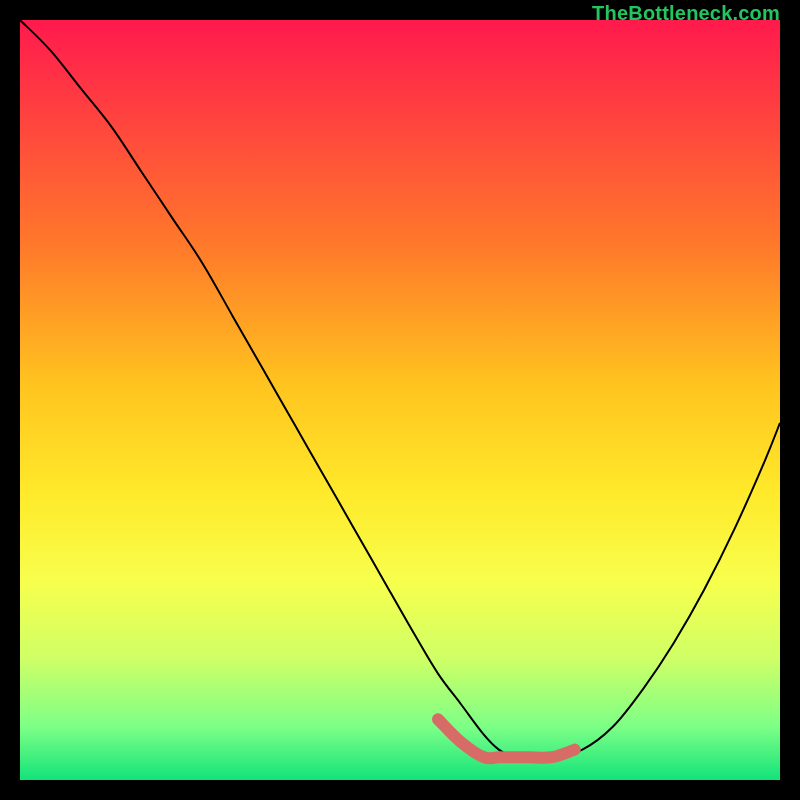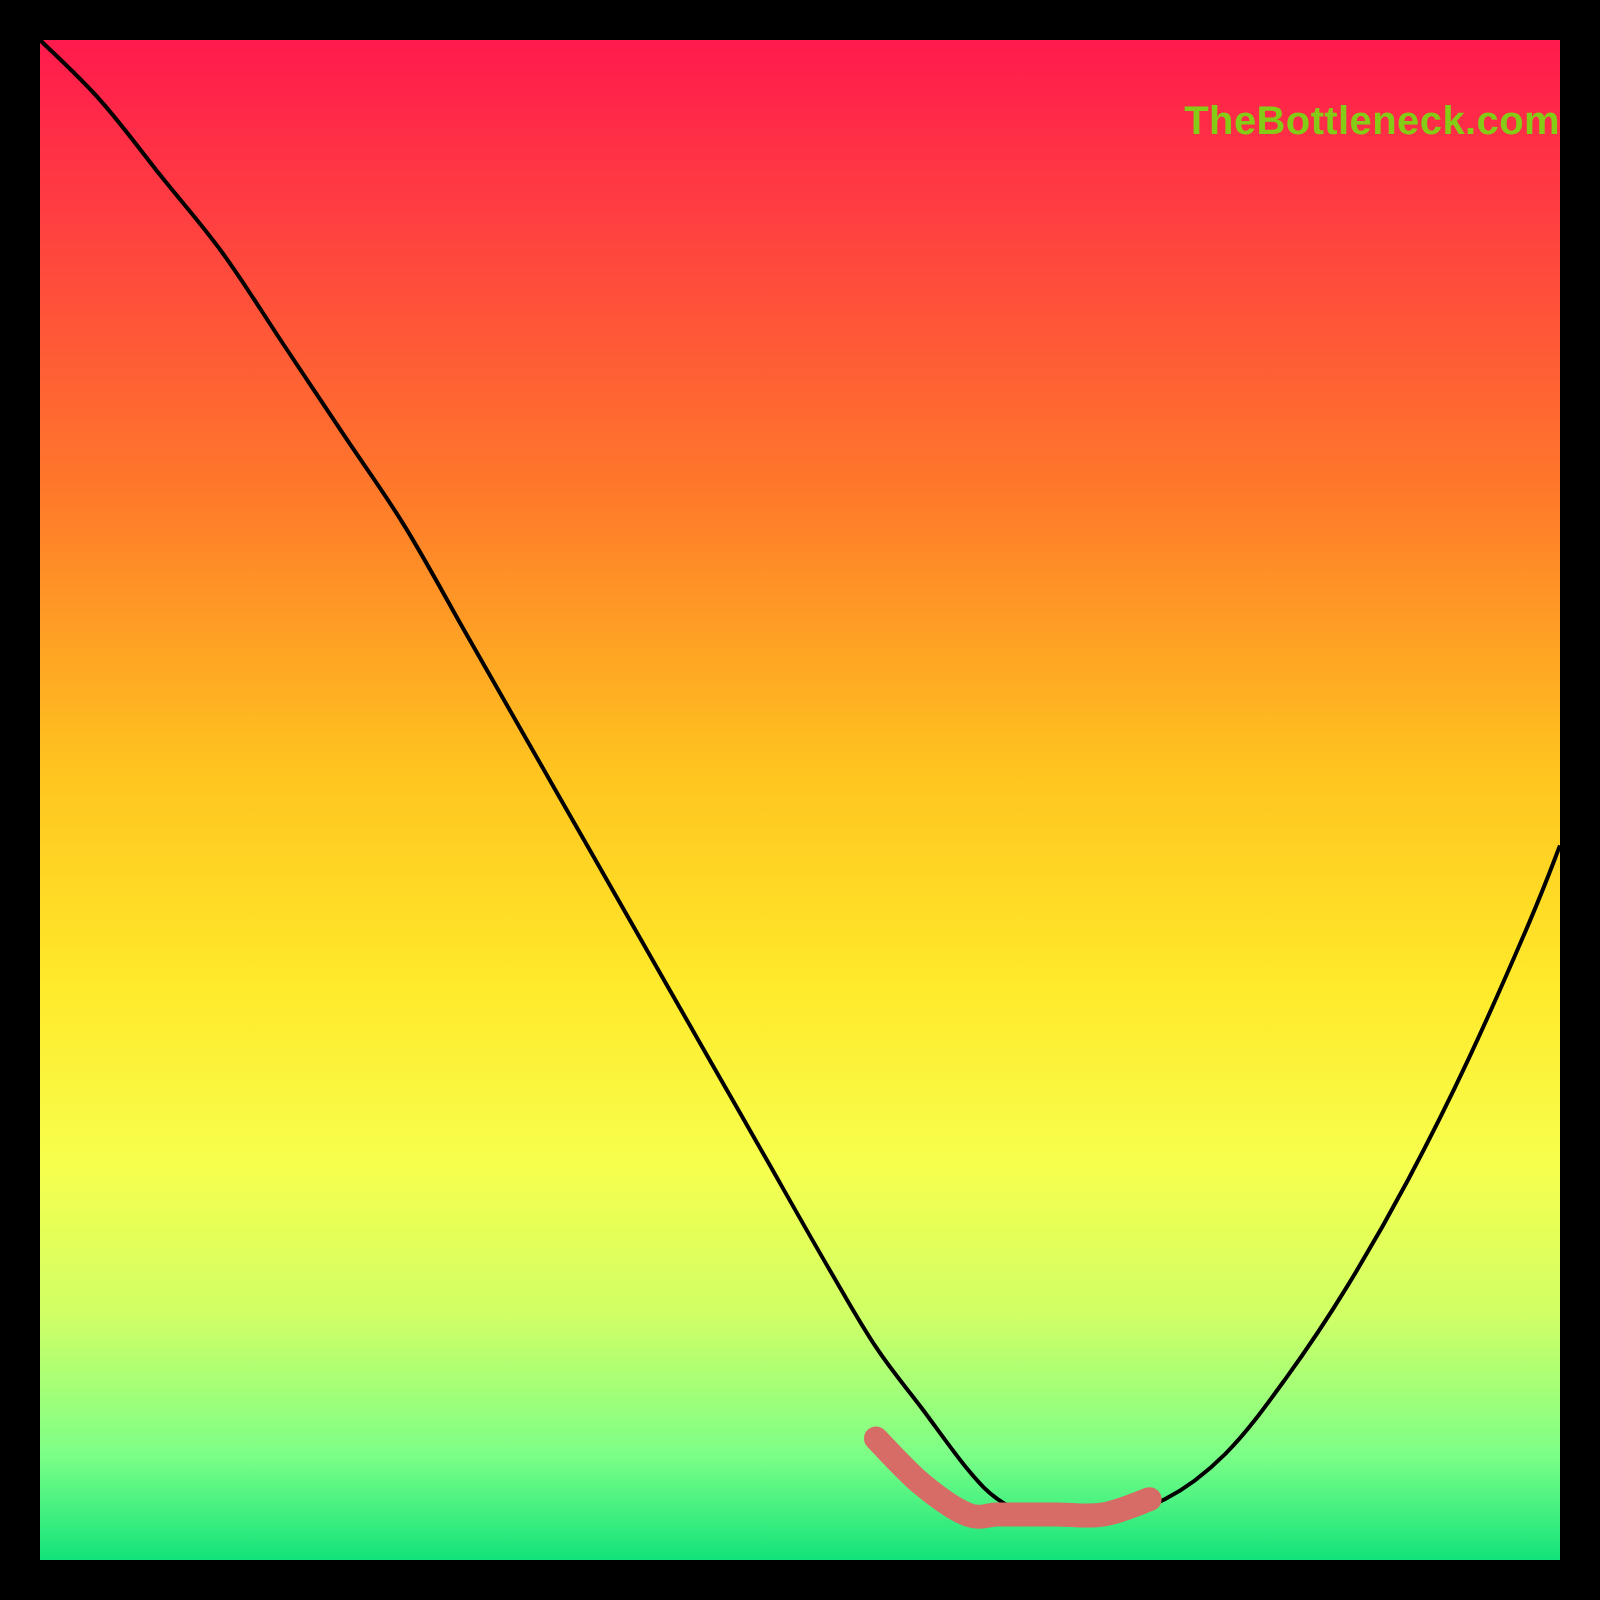--- a/index.html
+++ b/index.html
@@ -26,23 +26,22 @@
     width: 760px;
     height: 760px;
     
   }
   .watermark {
     position: absolute;
     top: 2px;
     right: 20px;
     font-size: 20px;
     font-weight: 600;
-    color: #84cc16;
+    color: #22c55e;
     letter-spacing: 0.2px;
-    margin-top: 48px;
   }
   svg.curves {
     position: absolute;
     left: 20px;
     top: 20px;
     width: 760px;
     height: 760px;
     overflow: visible;
   }
   .curve {

